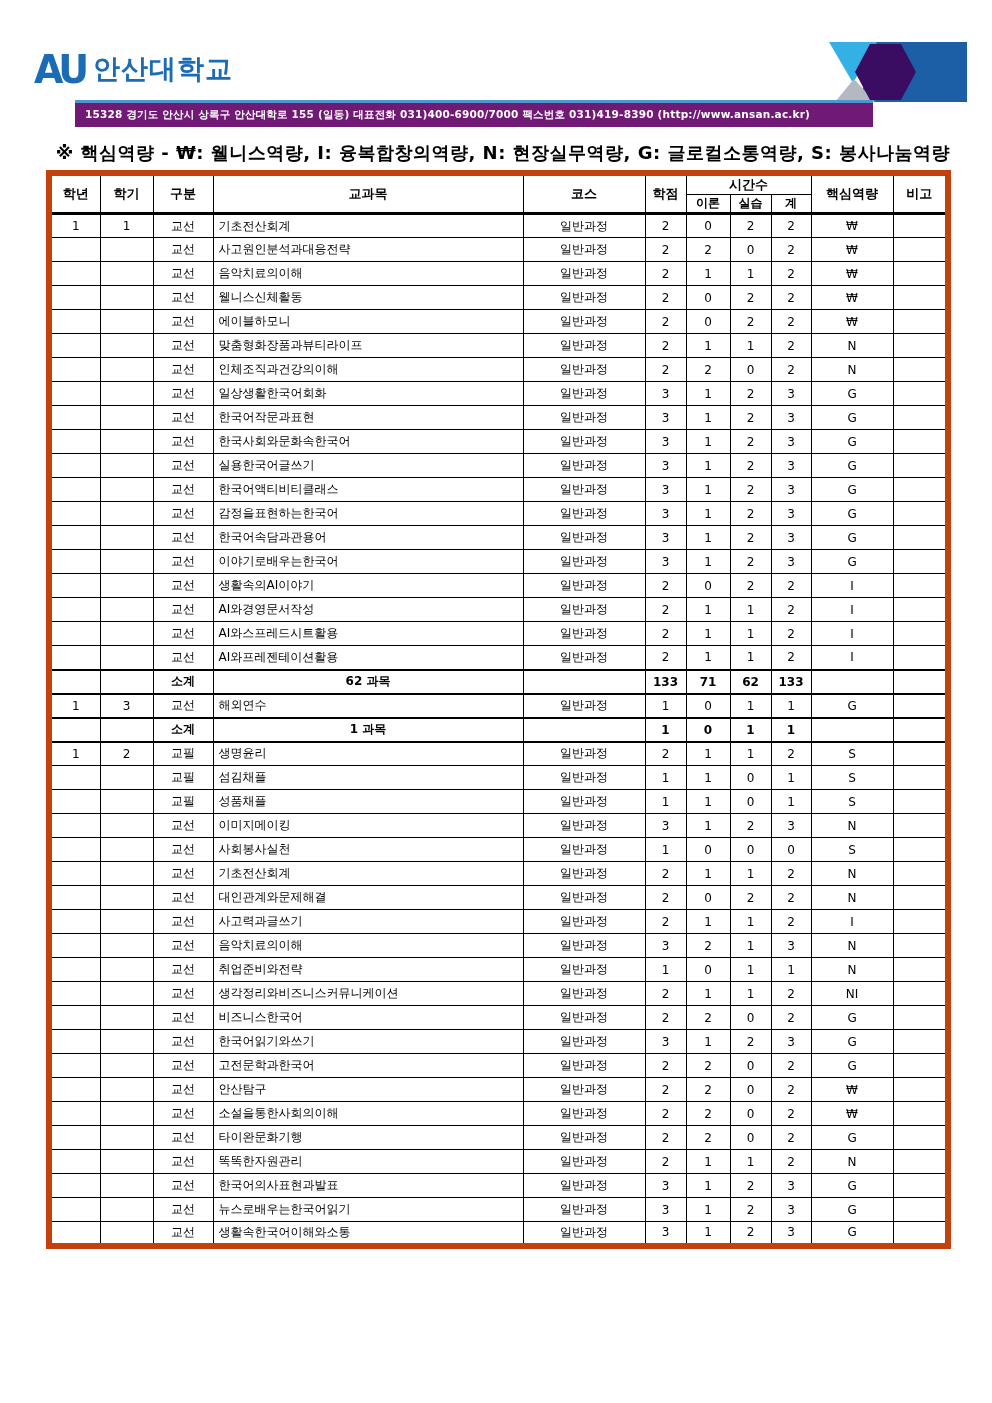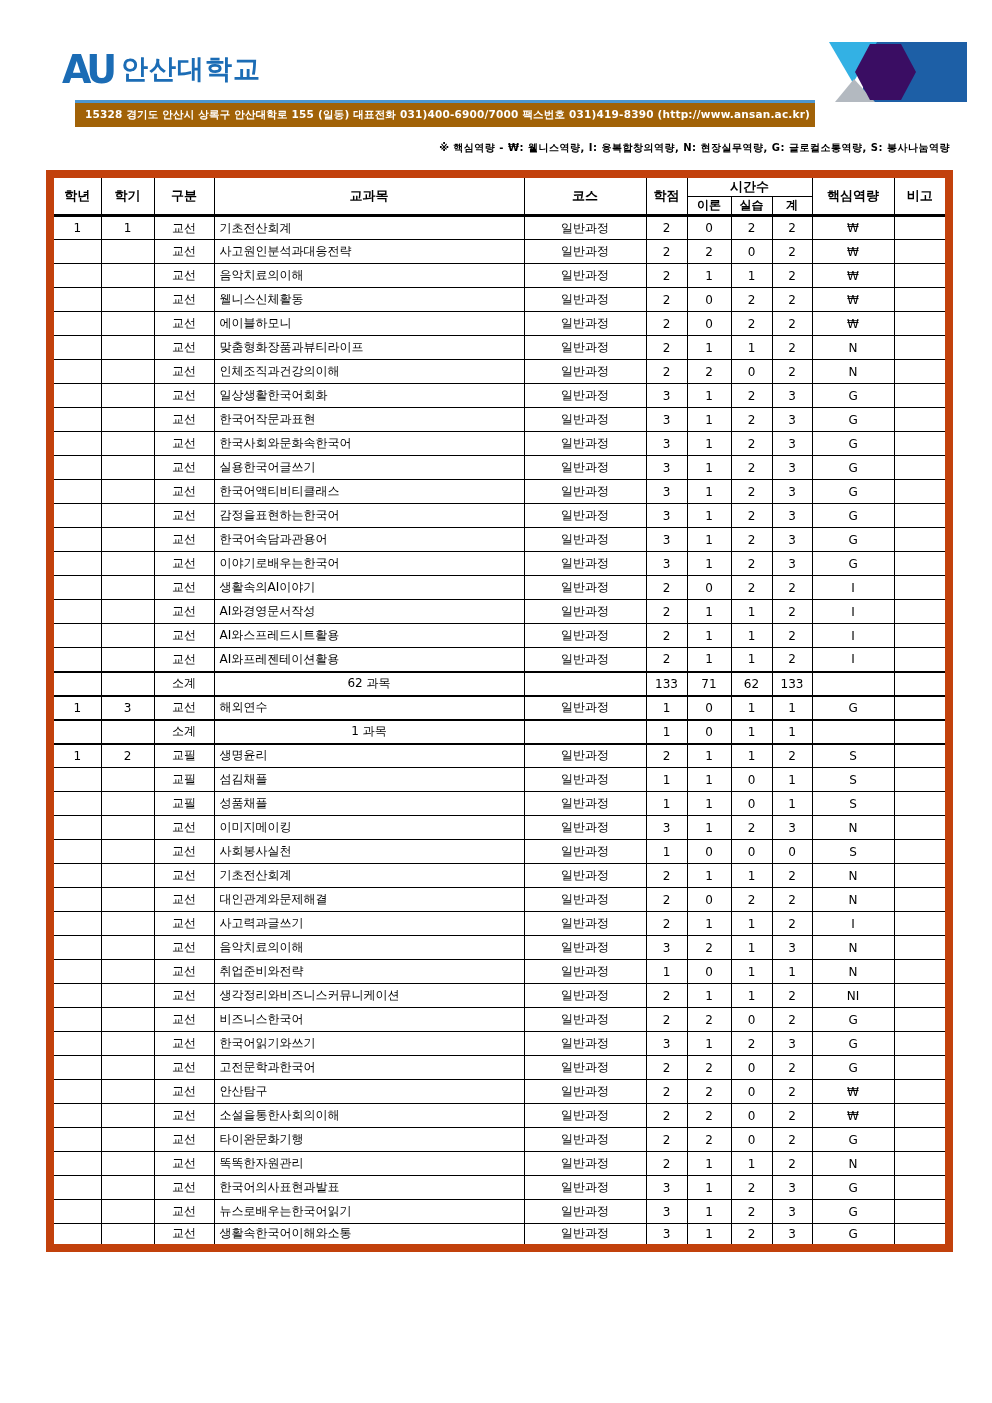--- a/index.html
+++ b/index.html
@@ -1,46 +1,46 @@
 <!DOCTYPE html>
 <html><head>
 <meta charset="utf-8">
 <style>
   * { margin:0; padding:0; box-sizing:border-box; }
   body { background:#ffffff; font-family:"DejaVu Sans", sans-serif; }
   .page { position:relative; width:992px; height:1403px; background:#ffffff; overflow:hidden; }
 
   
-  .logo { position:absolute; left:62px; top:50px; display:flex; align-items:center; gap:8px; }
+  .logo { position:absolute; left:34px; top:50px; display:flex; align-items:center; gap:8px; }
   .logo-mark { font-size:38px; font-weight:900; color:#1b6cb5; letter-spacing:-4px; line-height:1; transform:scaleY(1.05); }
   .logo-text { font-size:27px; font-weight:bold; color:#1b6cb5; letter-spacing:1px; }
   .page-title { position:absolute; left:0; right:0; top:52px; text-align:center;
     font-size:24px; font-weight:bold; color:#000; letter-spacing:4px;
     text-shadow:2px 3px 3px #c8c8c8; }
   .graphic { position:absolute; left:823px; top:36px; }
-  .address-bar { position:absolute; left:75px; top:100px; width:740px; height:27px;
-    background:#a16207; border-top:3px solid #4d96cf; color:#ffffff;
+  .address-bar { position:absolute; left:75px; top:100px; width:798px; height:27px;
+    background:#701a75; border-top:3px solid #4d96cf; color:#ffffff;
     font-size:10.5px; font-weight:bold; line-height:23px; padding-left:10px;
     letter-spacing:0.2px; white-space:nowrap; }
-  .note { position:absolute; right:42px; top:141px; font-size:10px; font-weight:bold;
+  .note { position:absolute; right:42px; top:141px; font-size:18px; font-weight:bold;
     color:#000; letter-spacing:0.5px; }
 
   
   table.curriculum { position:absolute; left:46px; top:170px; width:899px;
-    border-collapse:collapse; table-layout:fixed; border:8px solid #c2410c;padding-left:30px; }
+    border-collapse:collapse; table-layout:fixed; border:6px solid #c2410c;padding-left:30px; }
   .curriculum th, .curriculum td { border:1px solid #000; font-size:12px; color:#000;
     text-align:center; vertical-align:middle; padding:0 2px; height:24px;
     overflow:hidden; white-space:nowrap; }
   .curriculum thead th { font-weight:bold; font-size:13px; }
   .curriculum thead tr.h1 th { height:19px; }
   .curriculum thead tr.h2 th { height:17px; font-size:12px; }
   .curriculum thead tr:last-child th,
   .curriculum thead tr.h1 th[rowspan] { border-bottom:3px solid #000; }
   .curriculum td.subj { text-align:left; padding-left:5px; }
-  .curriculum tr.subtotal td { font-weight:normal; border-top:2px solid #000; border-bottom:2px solid #000; }
+  .curriculum tr.subtotal td { font-weight:bold; border-top:2px solid #000; border-bottom:2px solid #000; }
 </style>
 </head>
 <body>
 
 <div class="page">
 
   <div class="logo">
     <span class="logo-mark">AU</span>
     <span class="logo-text">안산대학교</span>
   </div>

